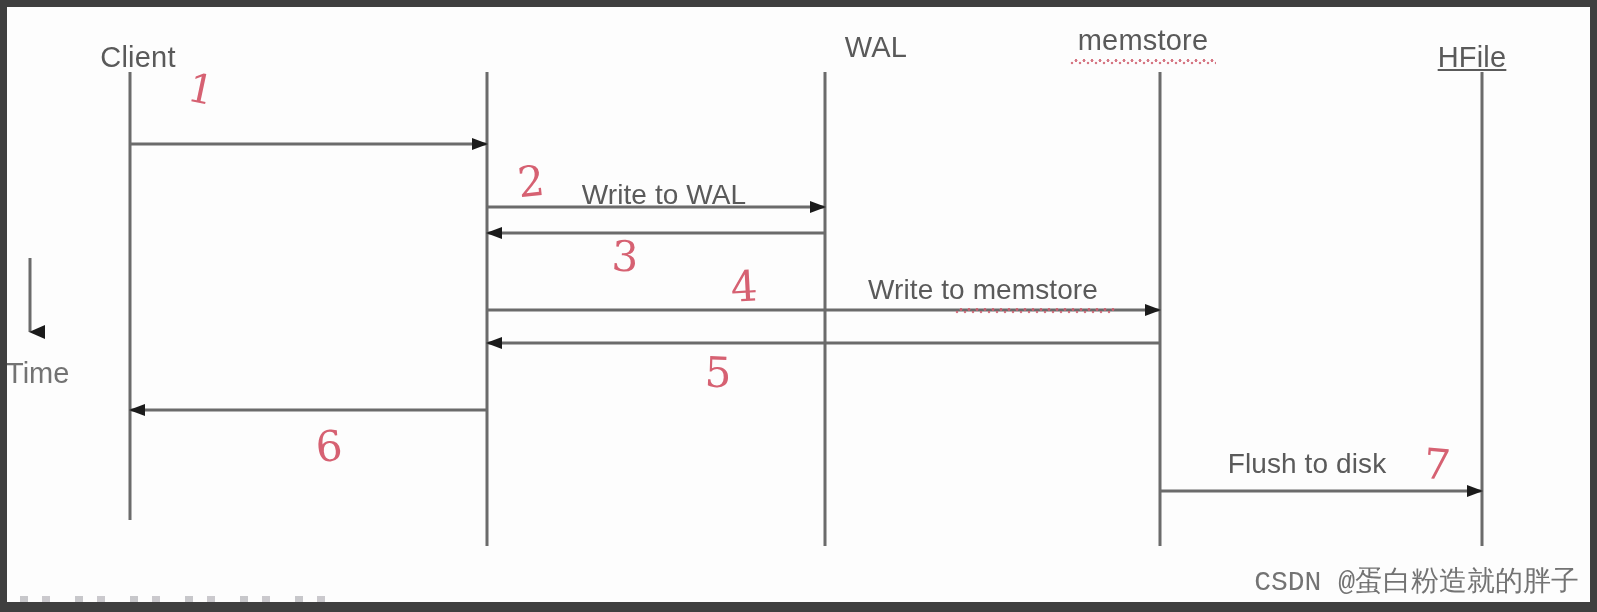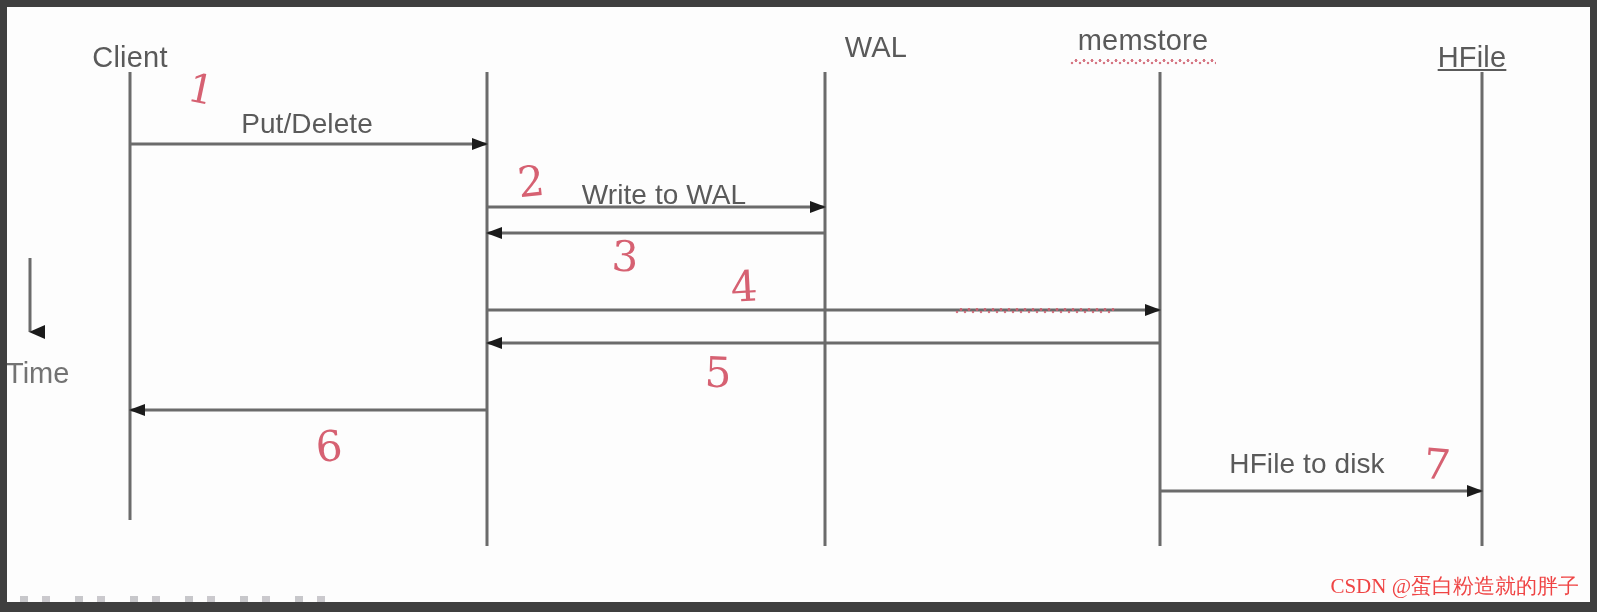--- a/index.html
+++ b/index.html
@@ -110,26 +110,26 @@
 
   .time-label {
     position: absolute;
     color: #737373;
     font-size: 29px;
     white-space: nowrap;
   }
 
   .watermark {
     position: absolute;
-    color: #ef4444;
-    font-size: 21px;
+    color: #737373;
+    font-size: 28px;
     white-space: nowrap;
     right: 18px;
     bottom: 12px;
-    font-family: Liberation Serif, serif;
+    font-family: Liberation Mono, monospace;
   }
 </style>
 </head>
 <body>
 
 <div id="canvas">
 
   <div class="sheet"></div>
 
   <div class="clipped-row"></div>
@@ -164,37 +164,37 @@
       <line x1="130" y1="144" x2="487" y2="144" stroke="#6b6b6b" stroke-width="3" marker-end="url(#arrow-r)"></line>
       <line x1="487" y1="207" x2="825" y2="207" stroke="#6b6b6b" stroke-width="3" marker-end="url(#arrow-r)"></line>
       <line x1="825" y1="233" x2="487" y2="233" stroke="#6b6b6b" stroke-width="3" marker-end="url(#arrow-l)"></line>
       <line x1="487" y1="310" x2="1160" y2="310" stroke="#6b6b6b" stroke-width="3" marker-end="url(#arrow-r)"></line>
       <line x1="1160" y1="343" x2="487" y2="343" stroke="#6b6b6b" stroke-width="3" marker-end="url(#arrow-l)"></line>
       <line x1="487" y1="410" x2="130" y2="410" stroke="#6b6b6b" stroke-width="3" marker-end="url(#arrow-l)"></line>
       <line x1="1160" y1="491" x2="1482" y2="491" stroke="#6b6b6b" stroke-width="3" marker-end="url(#arrow-r)"></line>
     </g>
   </svg>
 
-  <div class="lifeline-label" style="left:130px; top:41px;">Client</div>
+  <div class="lifeline-label" style="left:138px; top:41px;">Client</div>
 
 
   <div class="lifeline-label" style="left:876px; top:31px;">WAL</div>
 
   <div class="lifeline-label spell" style="left:1143px; top:24px;">memstore</div>
   <div class="spell-underline" style="left:1143px; top:59px; width:146px;"></div>
 
   <div class="lifeline-label" style="left:1472px; top:41px;text-decoration:underline;">HFile</div>
 
-  <div class="msg-label" style="left:307px; top:108px;">Put/Delete</div>
 
   <div class="msg-label" style="left:664px; top:179px;">Write to WAL</div>
 
+  <div class="msg-label" style="left:983px; top:274px;">Write to memstore</div>
   <div class="spell-underline" style="left:1035px; top:308px; width:160px;"></div>
 
-  <div class="msg-label" style="left:1307px; top:448px;">HFile to disk</div>
+  <div class="msg-label" style="left:1307px; top:448px;">Flush to disk</div>
 
   <div class="step-num" style="left:201px; top:66px; transform:translateX(-50%) rotate(12deg); font-size:40px;">1</div>
 
   <div class="step-num" style="left:531px; top:157px; transform:translateX(-50%) rotate(-6deg);">2</div>
 
   <div class="step-num" style="left:625px; top:232px; transform:translateX(-50%) rotate(3deg);">3</div>
 
   <div class="step-num" style="left:744px; top:262px; transform:translateX(-50%) rotate(-3deg);">4</div>
 
   <div class="step-num" style="left:718px; top:348px; transform:translateX(-50%) rotate(2deg);">5</div>

